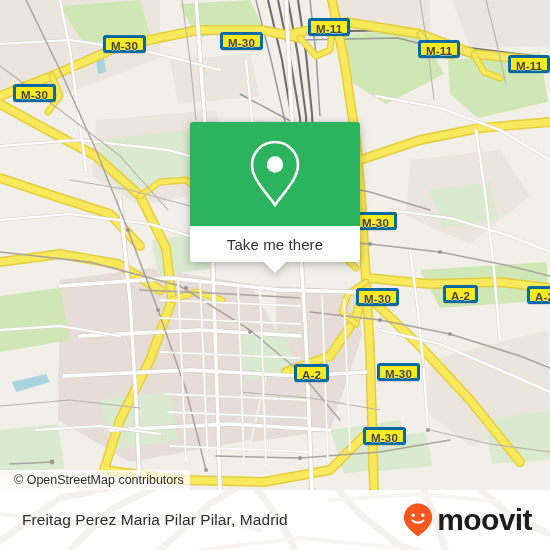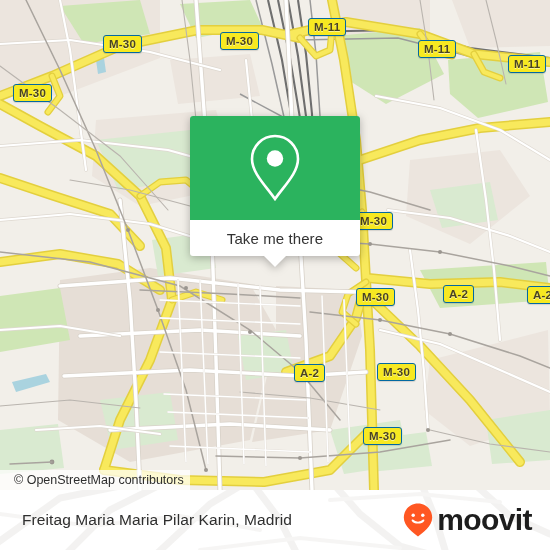--- a/index.html
+++ b/index.html
@@ -17,21 +17,21 @@
     width: 550px; height: 490px;
     background: #f2efe9;
     overflow: hidden;
   }
   #map-svg { position: absolute; left: 0; top: 0; }
 
   
   .shield {
     position: absolute;
     background: #f7e921;
-    border: 1px solid #0369a1;
+    border: 3px solid #0369a1;
     border-radius: 3px;
     color: #4a4422;
     font-size: 11.5px;
     font-weight: bold;
     letter-spacing: 0.2px;
     line-height: 16px;
     height: 18px;
     padding: 0 5px;
     text-align: center;
     white-space: nowrap;
@@ -48,21 +48,21 @@
     background: rgba(255,255,255,.72);
     color: #2e2e2e;
     font-size: 12.5px;
     line-height: 17px;
     white-space: nowrap;
   }
 
   
   #popup {
     position: absolute;
-    left: 190px; top: 116px;
+    left: 190px; top: 122px;
     width: 170px; height: 140px;
     filter: drop-shadow(0 2px 4px rgba(0,0,0,.28));
   }
   #popup-body {
     width: 170px; height: 140px;
     background: #ffffff;
     border-radius: 3px;
     overflow: hidden;
   }
   #popup-green {
@@ -424,21 +424,21 @@
         <path d="M420 -10 L436 30 L448 70"></path>
         <path d="M470 -10 L510 26 L550 44"></path>
       </g>
       <g fill="none" stroke="#e2e0dc" stroke-width="4" stroke-linecap="round">
         <path d="M0 24 L90 36 L180 26 L260 40"></path>
         <path d="M200 60 L300 48 L400 58"></path>
         <path d="M330 10 L420 4 L500 12"></path>
       </g>
     </svg>
 
-    <div id="footer-title">Freitag Maria Maria Pilar Karin, Madrid</div>
+    <div id="footer-title">Freitag Perez Maria Pilar Pilar, Madrid</div>
 
     <div id="logo">
       <svg width="30" height="34" viewBox="0 0 30 34">
         <path d="M15 0.5 C7.1 0.5 0.8 6.8 0.8 14.6 C0.8 23.8 10.6 29.8 15 33.5 C19.4 29.8 29.2 23.8 29.2 14.6 C29.2 6.8 22.9 0.5 15 0.5 Z" fill="#ff5722"></path>
         <circle cx="10.2" cy="12.2" r="1.7" fill="#ffffff"></circle>
         <circle cx="19.8" cy="12.2" r="1.7" fill="#ffffff"></circle>
         <path d="M9.6 17.4 C11.6 20.4 18.4 20.4 20.4 17.4" fill="none" stroke="#ffffff" stroke-width="1.9" stroke-linecap="round"></path>
       </svg>
       <span id="logo-word">moovit</span>
     </div>

